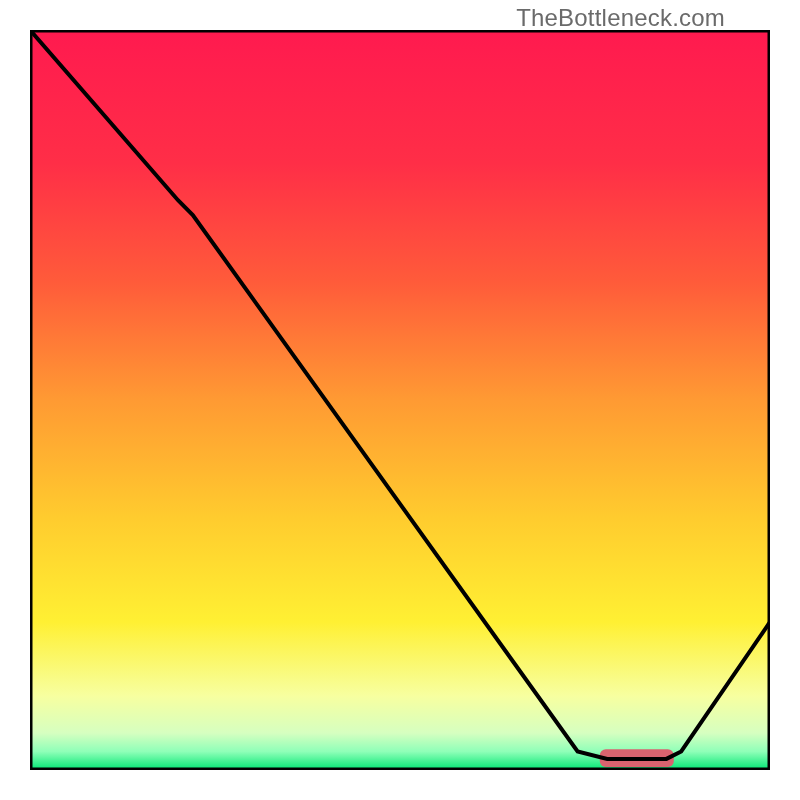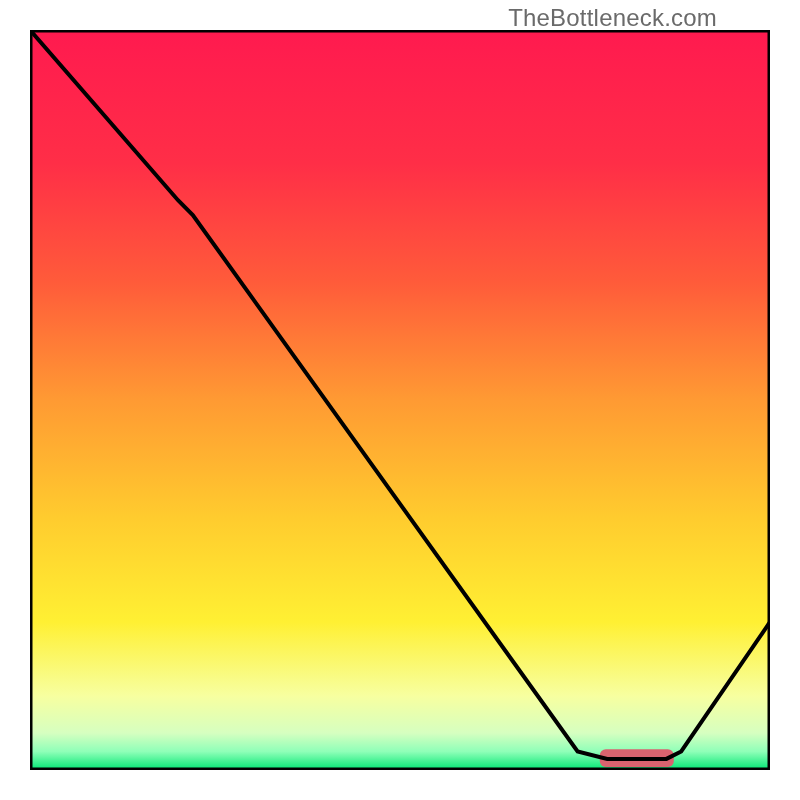--- a/index.html
+++ b/index.html
@@ -7,20 +7,21 @@
     padding: 0;
     width: 800px;
     height: 800px;
     background: #ffffff;
     font-family: Arial, Helvetica, sans-serif;
   }
   .container {
     position: relative;
     width: 729px;
     height: 800px;
+    padding-left: 8px;
   }
   .watermark {
     position: absolute;
     top: 4px;
     right: 12px;
     color: #6a6a6a;
     font-size: 24px;
     font-weight: 500;
     letter-spacing: 0.2px;
   }

